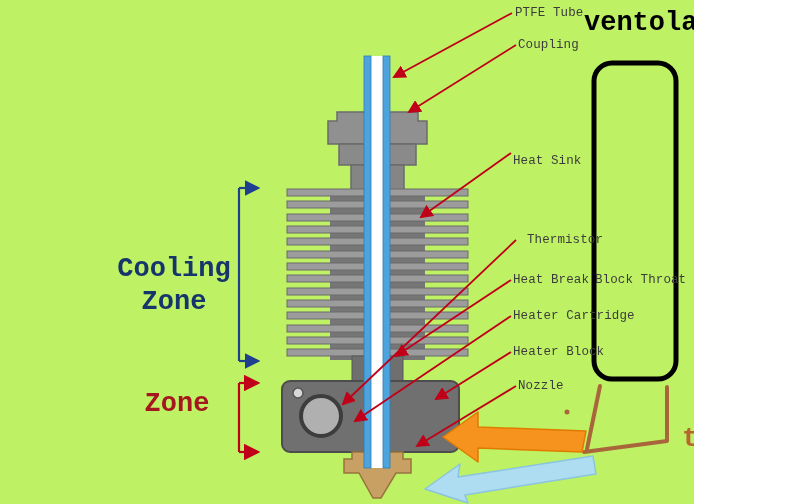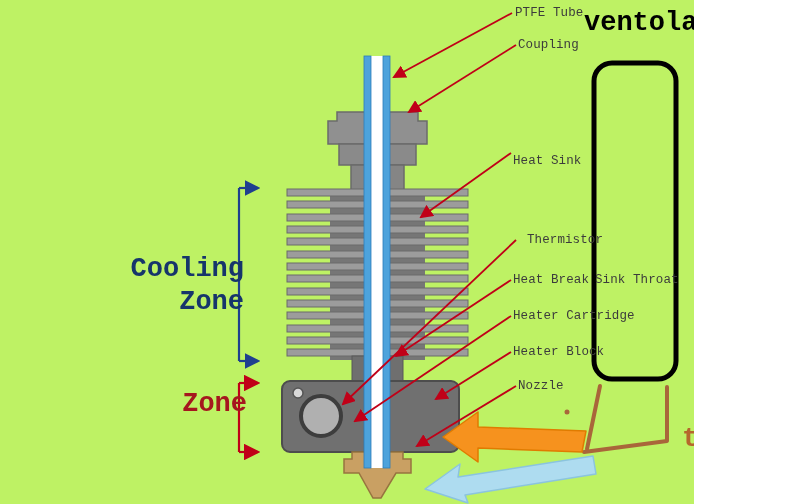--- a/index.html
+++ b/index.html
@@ -13,21 +13,21 @@
   #diagram-svg{position:absolute;left:0;top:0;}
   .part-label{
     position:absolute;
     font-size:12.5px;
     color:#3c3c3c;
     white-space:nowrap;
     letter-spacing:0.1px;
   }
   .zone-label{
     position:absolute;
-    text-align:right;
+    text-align:center;
     font-weight:600;
     font-size:27px;
     line-height:33px;
     white-space:nowrap;
   }
   #cooling-zone-label{left:104px;top:253px;width:140px;color:#16356b;}
   #melt-zone-label{left:107px;top:388px;width:140px;color:#a5171e;}
   .hand-label{
     position:absolute;
     font-weight:bold;
@@ -139,21 +139,21 @@
     <g>
       <polygon points="425,489 460,464 458,477 593,456 596,474 465,495 468,503" fill="#aedcf0" stroke="#8bc4de" stroke-width="1.5" stroke-linejoin="round"></polygon>
     </g>
   </svg>
 
   <div class="part-label" style="left:515px;top:6px;">PTFE Tube</div>
   <div class="part-label" style="left:518px;top:38px;">Coupling</div>
   <div class="part-label" style="left:513px;top:154px;">Heat Sink</div>
   <div class="part-label" style="left:511px;top:233px;margin-left:16px;">Thermistor</div>
   <div class="part-label" style="left:513px;top:273px;">Heat Break</div>
-  <div class="part-label" style="left:595px;top:273px;">Sink Throat</div>
+  <div class="part-label" style="left:595px;top:273px;">Block Throat</div>
   <div class="part-label" style="left:513px;top:309px;">Heater Cartridge</div>
   <div class="part-label" style="left:513px;top:345px;">Heater Block</div>
   <div class="part-label" style="left:518px;top:379px;text-align:center;">Nozzle</div>
 
   <div id="cooling-zone-label" class="zone-label">
     <div>Cooling</div>
     <div>Zone</div>
   </div>
   <div id="melt-zone-label" class="zone-label">
     <div>Zone</div>

